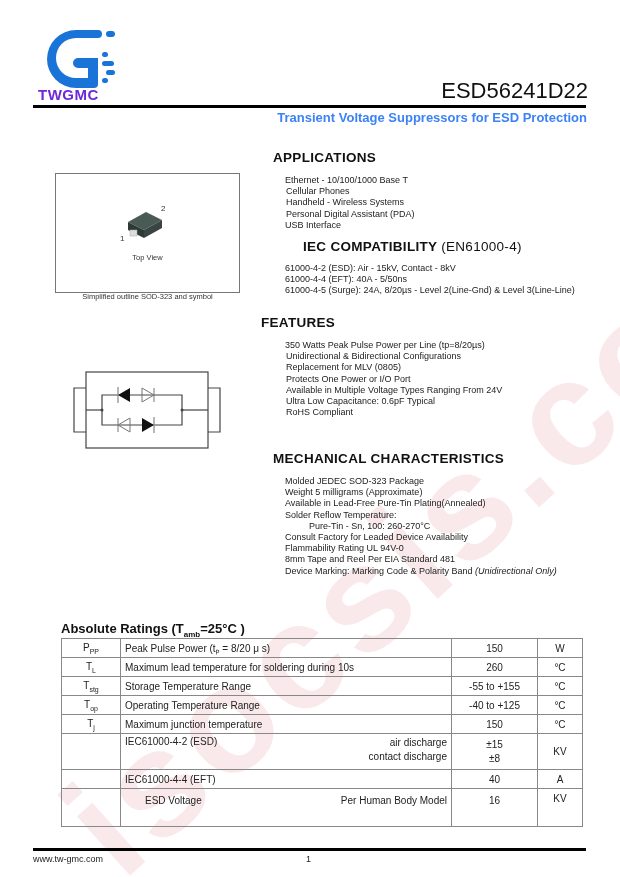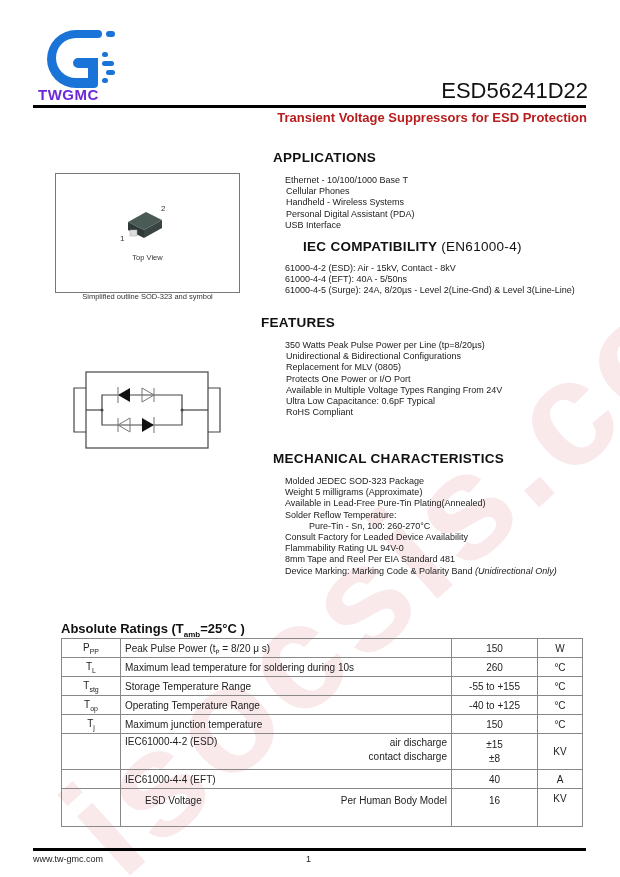--- a/index.html
+++ b/index.html
@@ -11,21 +11,21 @@
   .wm { position:absolute; font-family:"Liberation Sans", sans-serif; font-weight:bold;
         color:rgba(200,40,60,0.10); font-size:150px; transform:rotate(-42deg);
         transform-origin:left top; white-space:nowrap; left:30px; top:780px; letter-spacing:6px;
         pointer-events:none; z-index:0; }
 
   .logo { left:36px; top:22px; width:90px; height:80px; }
   .logo-text { left:38px; top:86px; font-size:15px; font-weight:bold; color:#6d28d9; letter-spacing:0.5px; }
 
   .part-title { right:32px; top:78px; font-size:22px; color:#111; }
   .hdr-line { left:33px; top:105px; width:553px; height:3px; background:#000; }
-  .subtitle { right:33px; top:110px; font-size:13px; font-weight:bold; color:#b91c1c; }
+  .subtitle { right:33px; top:110px; font-size:13px; font-weight:bold; color:#3b82f6; }
 
   .sec-title { font-size:13.5px; font-weight:bold; letter-spacing:0.3px; color:#111; }
   .sec-title .norm { font-weight:normal; }
   .list { font-size:9px; line-height:11.2px; color:#222; }
   .list div { white-space:nowrap; }
 
   .pkg-box { left:55px; top:173px; width:183px; height:118px; border:1px solid #777; }
   .pkg-top { left:0; right:0; top:79px; text-align:center; font-size:7.5px; color:#333; }
   .pkg-cap { left:0; right:0; top:118px; text-align:center; font-size:7.5px; color:#333; }
 

